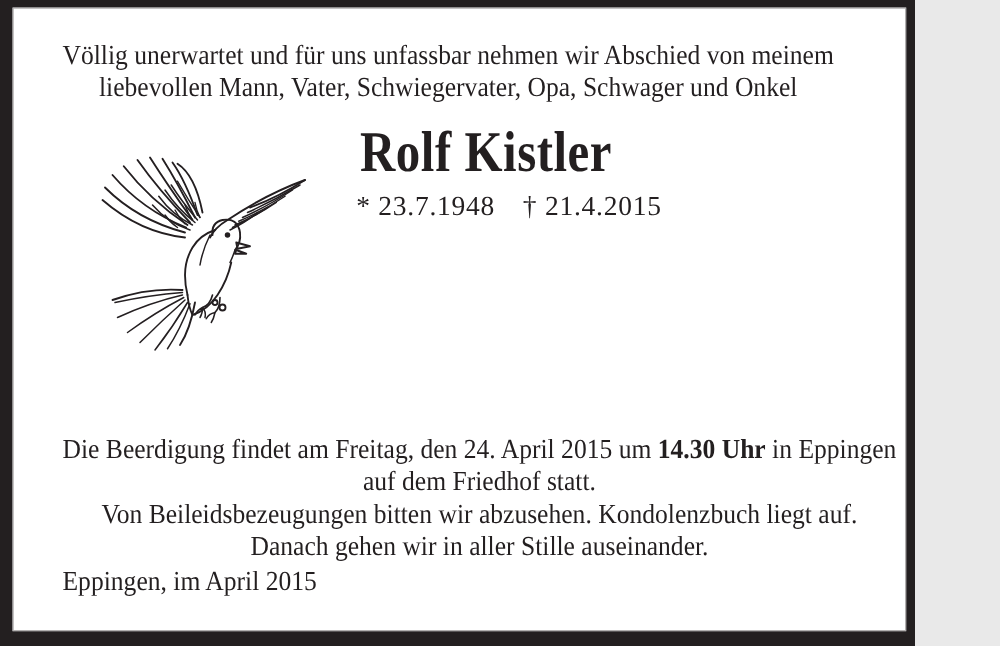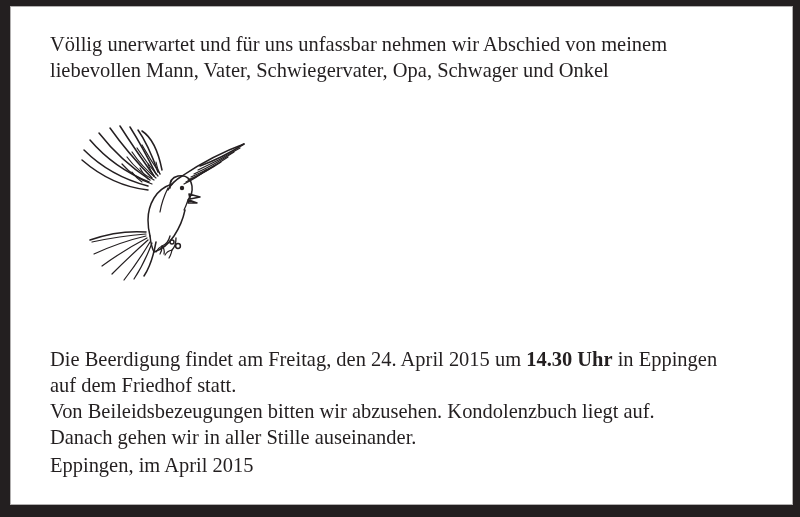--- a/index.html
+++ b/index.html
@@ -1,28 +1,29 @@
 <!DOCTYPE html>
 <html><head>
 <meta charset="utf-8">
 <style>
   * { margin: 0; padding: 0; box-sizing: border-box; }
   html, body { background: #e9e9e9; }
   .page {
     position: relative;
-    width: 800px;
+    width: 732px;
     height: 517px;
     background: #ffffff;
     border-style: solid;
     border-color: #231f20;
     border-width: 6px 7px 12px 10px;
     box-shadow: inset 0 0 0 1px #b2b0b0;
     overflow: hidden;
     font-family: "Liberation Serif", "DejaVu Serif", serif;
     color: #231f20;
+    text-align: center;
   }
   .abs { position: absolute; }
   .nowrap { white-space: nowrap; }
   
   .cond93 { transform: scaleX(0.93); transform-origin: 0 0; }
   .cond88 { transform: scaleX(0.88); transform-origin: 0 0; }
   .cond85 { transform: scaleX(0.85); transform-origin: 0 0; }
 
   .intro {
     left: 40px; top: 25px;
@@ -120,20 +121,27 @@
 
       <path stroke-width="1.3" d="M98,112 Q96,120 90,122"></path>
       <path stroke-width="1.2" d="M90,122 q-4,2 -6,6 M90,122 q0,5 -2,8 M90,122 q3,3 2,8"></path>
       <path stroke-width="1.3" d="M104,114 Q104,122 100,126"></path>
       <path stroke-width="1.2" d="M100,126 q-5,1 -7,5 M100,126 q-1,5 -3,8"></path>
       <circle cx="106" cy="122" r="2.4"></circle>
       <circle cx="100" cy="118" r="2"></circle>
     </svg>
   </div>
 
+  <div class="abs title-block">
+    <div class="deceased-name nowrap cond85">Rolf Kistler</div>
+    <div class="dates nowrap">
+      <span>* 23.7.1948</span>
+      <span class="death">† 21.4.2015</span>
+    </div>
+  </div>
 
 
   <div class="abs funeral cond93">
     <div class="nowrap"><span>Die Beerdigung findet am Freitag, den 24. April 2015 um </span><b>14.30 Uhr</b><span> in Eppingen</span></div>
     <div class="nowrap">auf dem Friedhof statt.</div>
     <div class="nowrap">Von Beileidsbezeugungen bitten wir abzusehen. Kondolenzbuch liegt auf.</div>
     <div class="nowrap">Danach gehen wir in aller Stille auseinander.</div>
   </div>
 
   <div class="abs place-date nowrap cond93">Eppingen, im April 2015</div>

